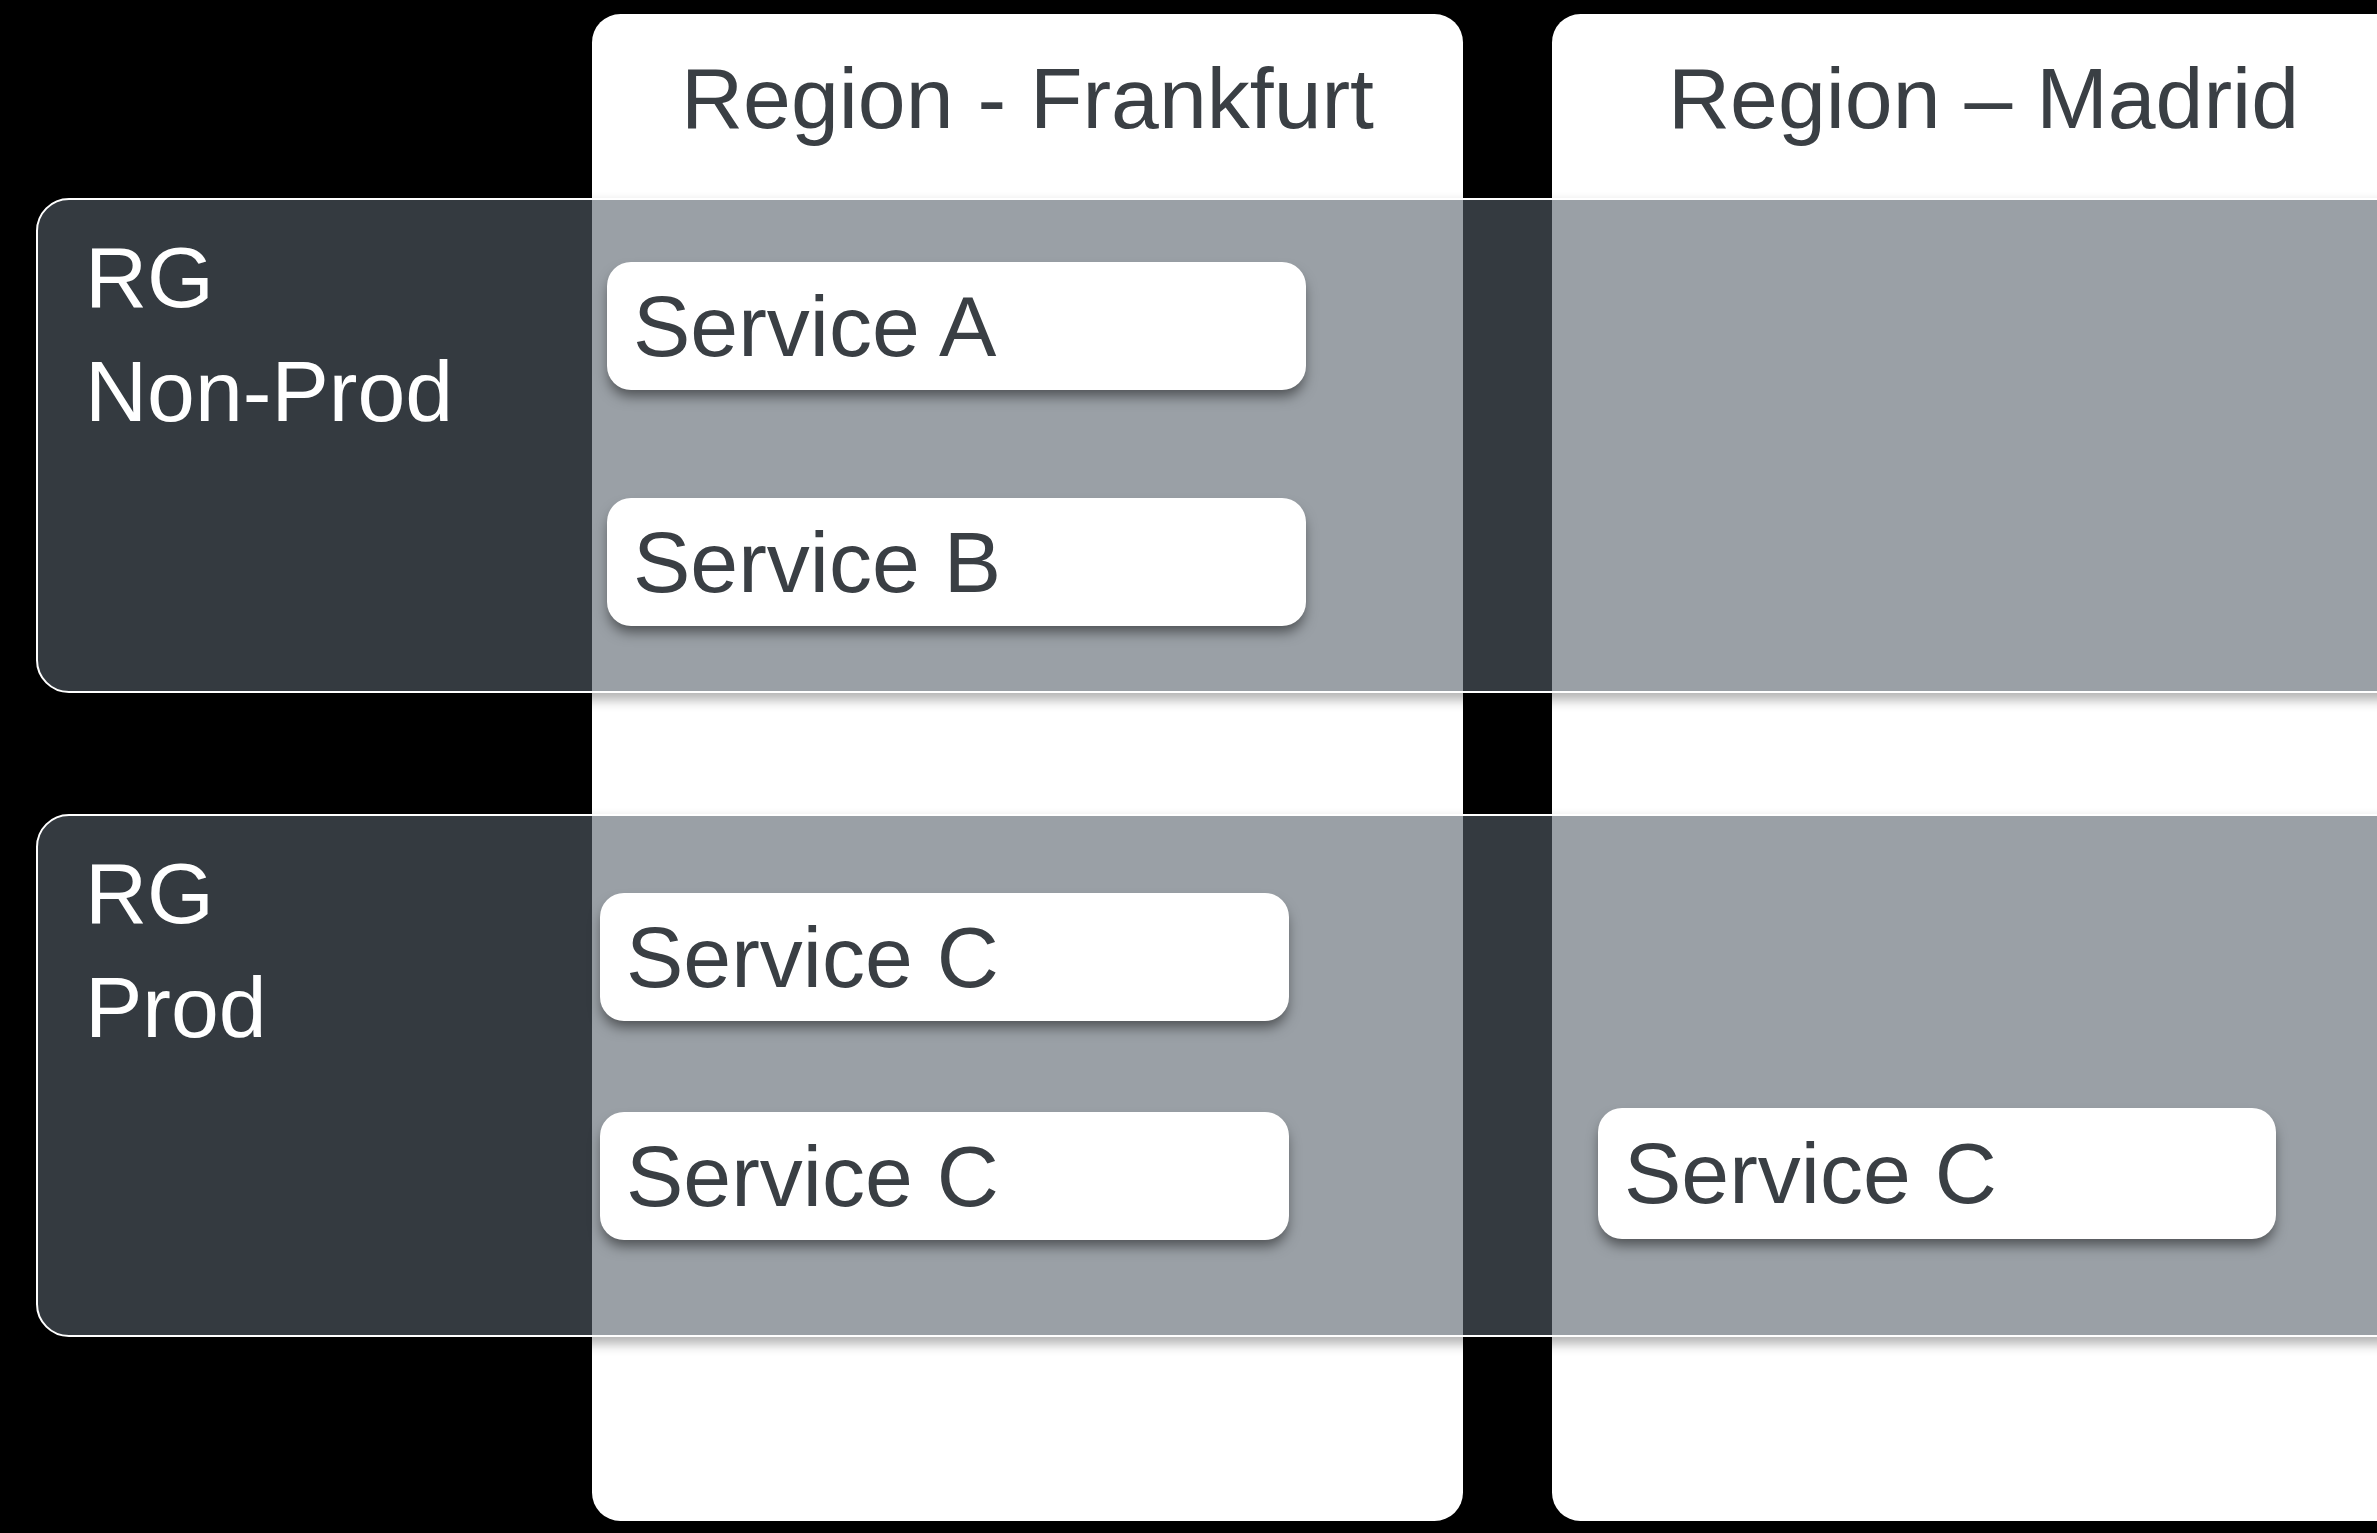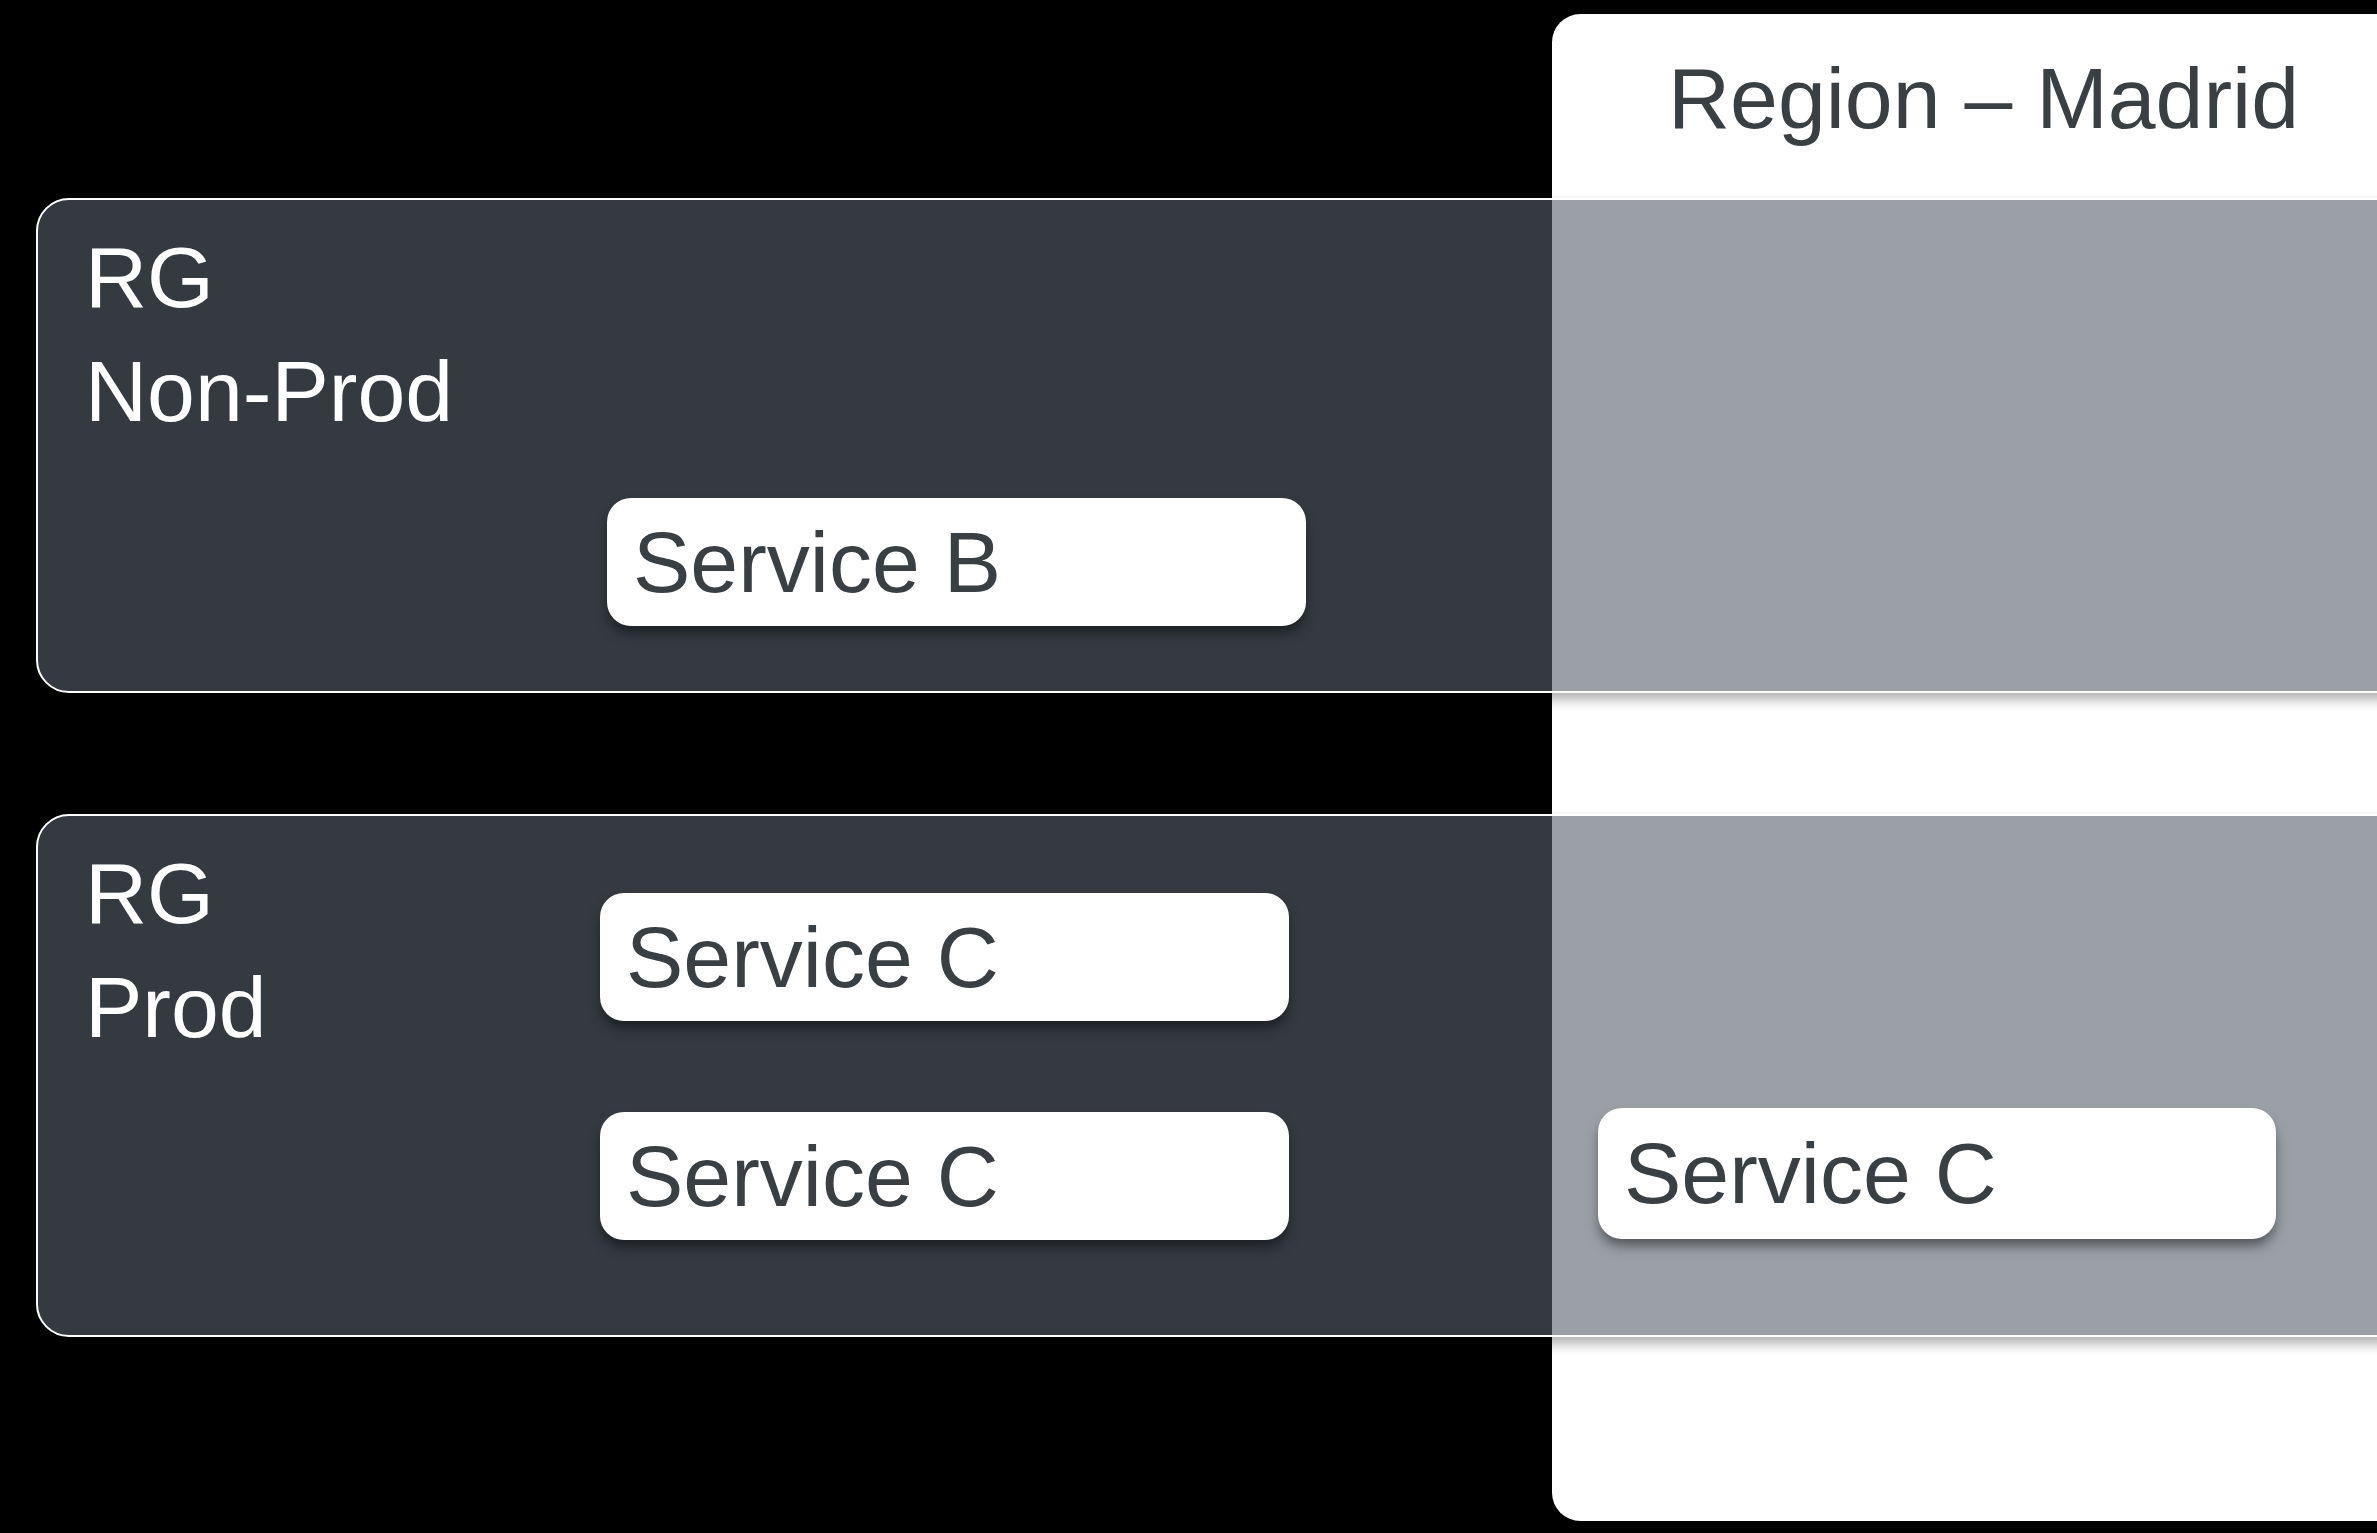--- a/index.html
+++ b/index.html
@@ -75,35 +75,39 @@
   .svc-b  { left: 607px; top: 498px; width: 699px; height: 128px; }
   .svc-c1 { left: 600px; top: 893px; width: 689px; height: 128px; }
   .svc-c2 { left: 600px; top: 1112px; width: 689px; height: 128px; }
   .svc-c3 { left: 1598px; top: 1108px; width: 678px; height: 131px; }
 </style>
 </head>
 <body>
 
 <div class="canvas">
 
+  <div class="region-col col-frankfurt">
+    <div class="region-title">Region - Frankfurt</div>
+  </div>
 
   <div class="region-col col-madrid">
     <div class="region-title">Region – Madrid</div>
   </div>
 
   <div class="rg-band band-nonprod">
     <div class="rg-label">RG
 Non-Prod</div>
   </div>
 
   <div class="rg-band band-prod">
     <div class="rg-label">RG
 Prod</div>
   </div>
 
+  <div class="service-box svc-a">Service A</div>
 
   <div class="service-box svc-b">Service B</div>
 
   <div class="service-box svc-c1">Service C</div>
 
   <div class="service-box svc-c2">Service C</div>
 
   <div class="service-box svc-c3">Service C</div>
 
 </div>

